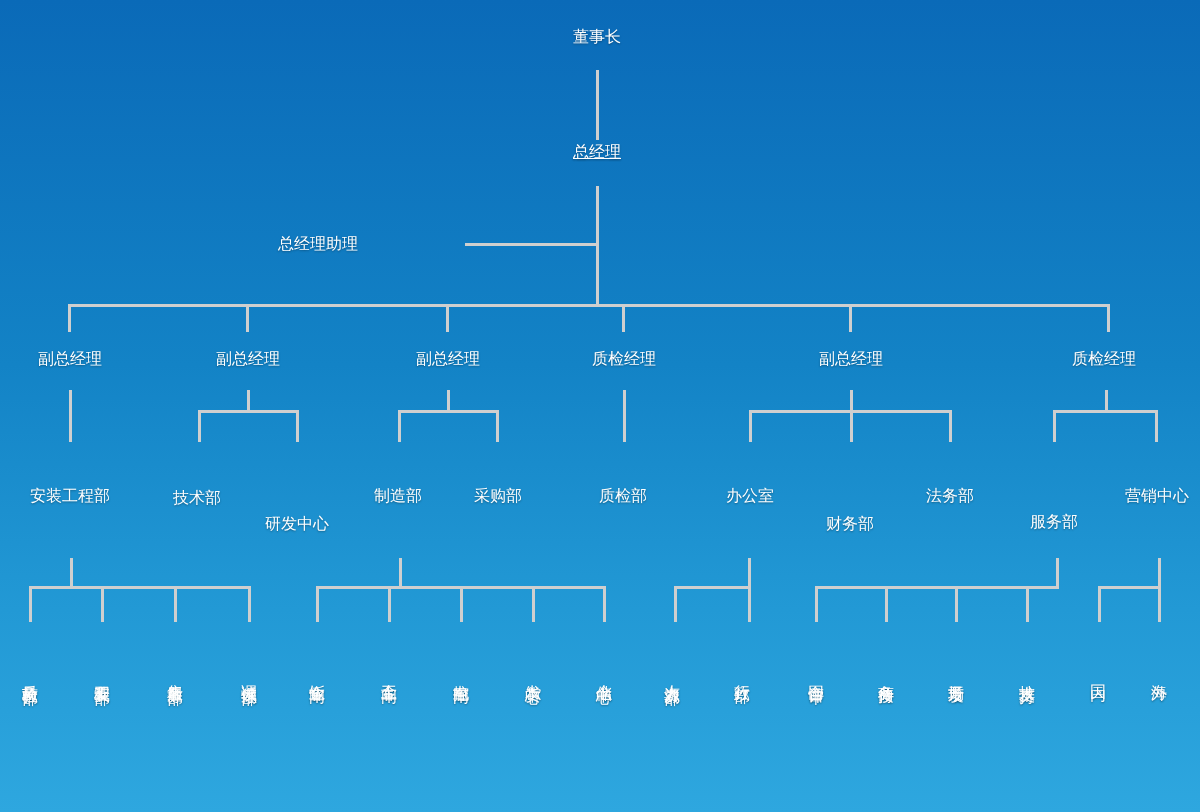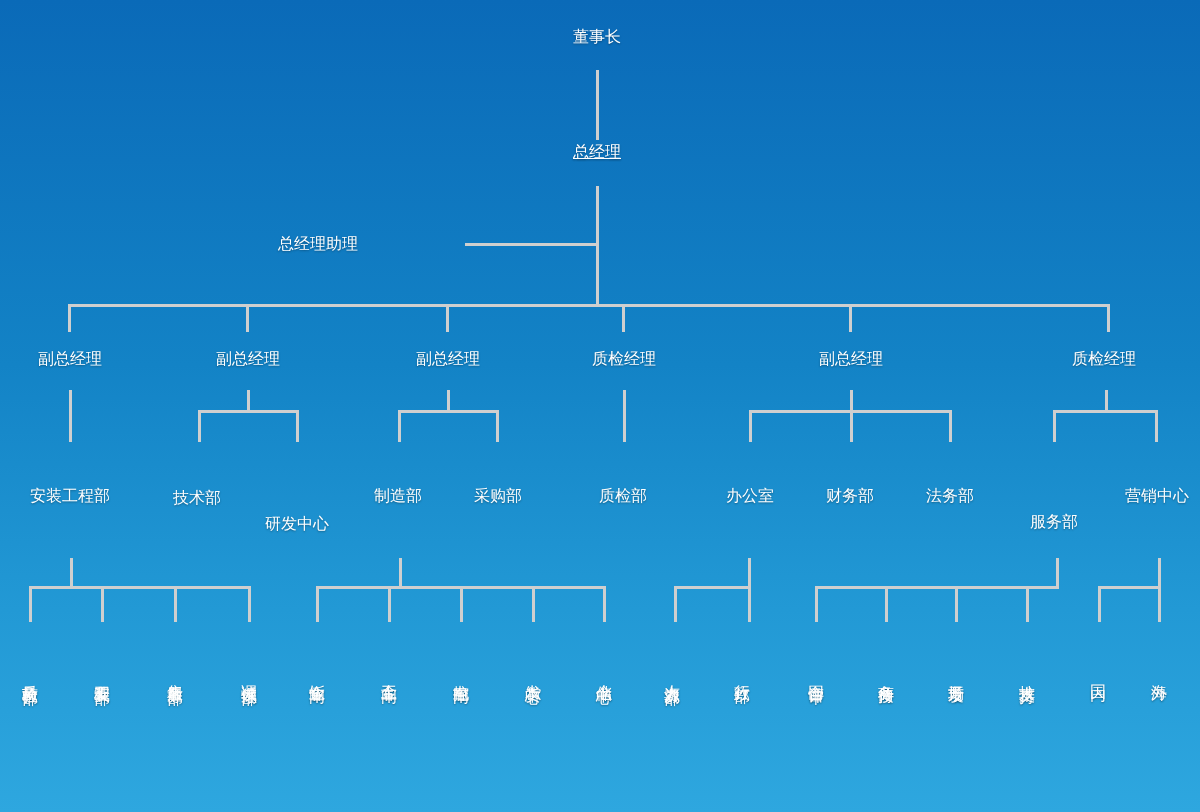--- a/index.html
+++ b/index.html
@@ -78,21 +78,21 @@
   <div class="ln v" style="left:1053px;top:410px;height:32px;"></div>
   <div class="ln v" style="left:1155px;top:410px;height:32px;"></div>
 
   <div class="node" style="left:70px;top:486px;">安装工程部</div>
   <div class="node" style="left:197px;top:488px;">技术部</div>
   <div class="node" style="left:297px;top:494px;margin-top:20px;">研发中心</div>
   <div class="node" style="left:398px;top:486px;">制造部</div>
   <div class="node" style="left:498px;top:486px;">采购部</div>
   <div class="node" style="left:623px;top:486px;">质检部</div>
   <div class="node" style="left:750px;top:486px;">办公室</div>
-  <div class="node" style="left:850px;top:486px;">财务部</div>
+  <div class="node" style="left:850px;top:514px;">财务部</div>
   <div class="node" style="left:950px;top:486px;">法务部</div>
   <div class="node" style="left:1054px;top:512px;">服务部</div>
   <div class="node" style="left:1157px;top:486px;">营销中心</div>
 
   <div class="ln v" style="left:70px;top:558px;height:30px;"></div>
   <div class="ln h" style="left:29px;top:586px;width:221px;"></div>
   <div class="ln v" style="left:29px;top:586px;height:36px;"></div>
   <div class="ln v" style="left:101px;top:586px;height:36px;"></div>
   <div class="ln v" style="left:174px;top:586px;height:36px;"></div>
   <div class="ln v" style="left:248px;top:586px;height:36px;"></div>

